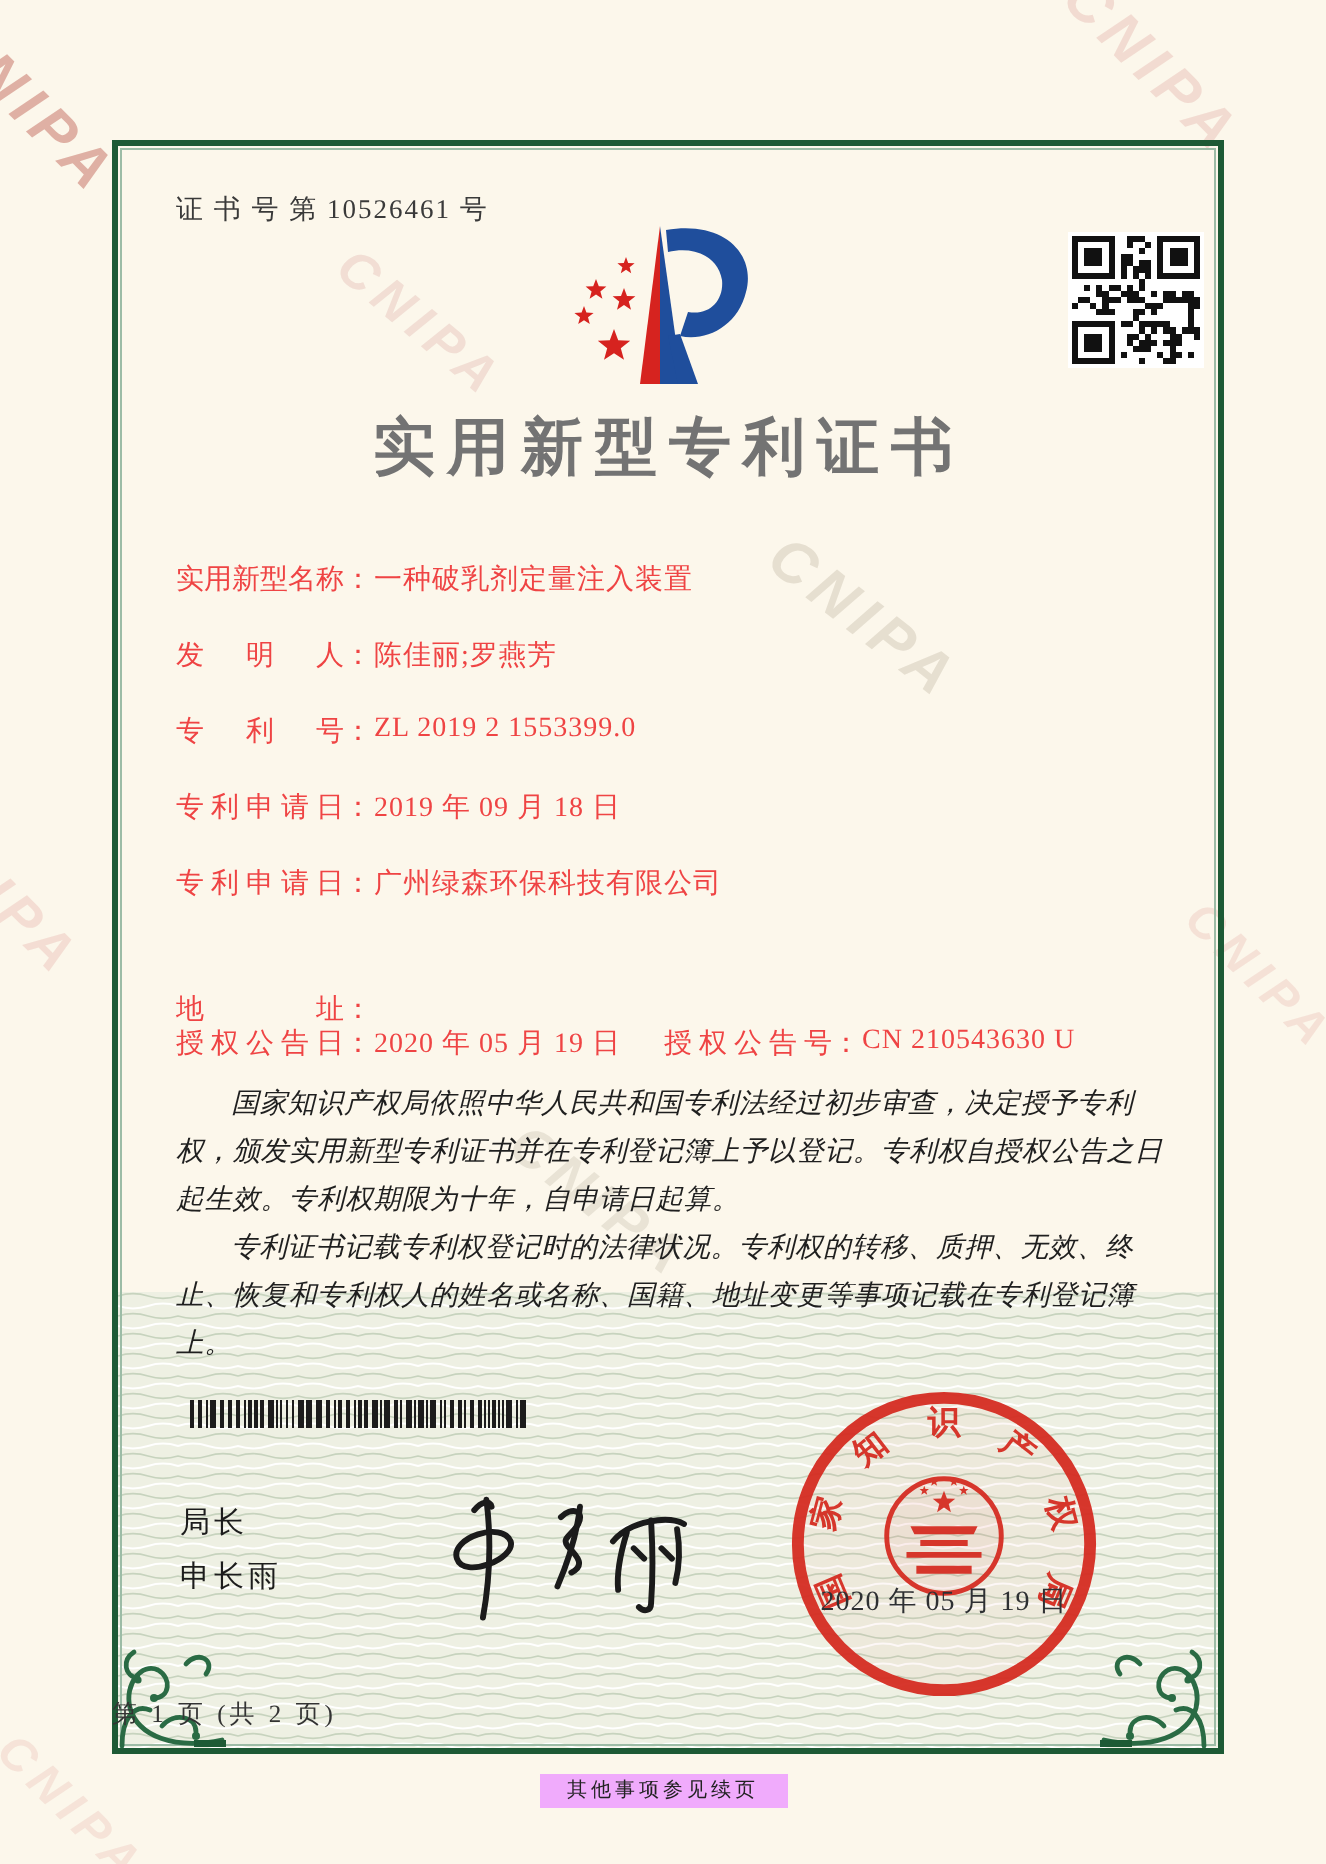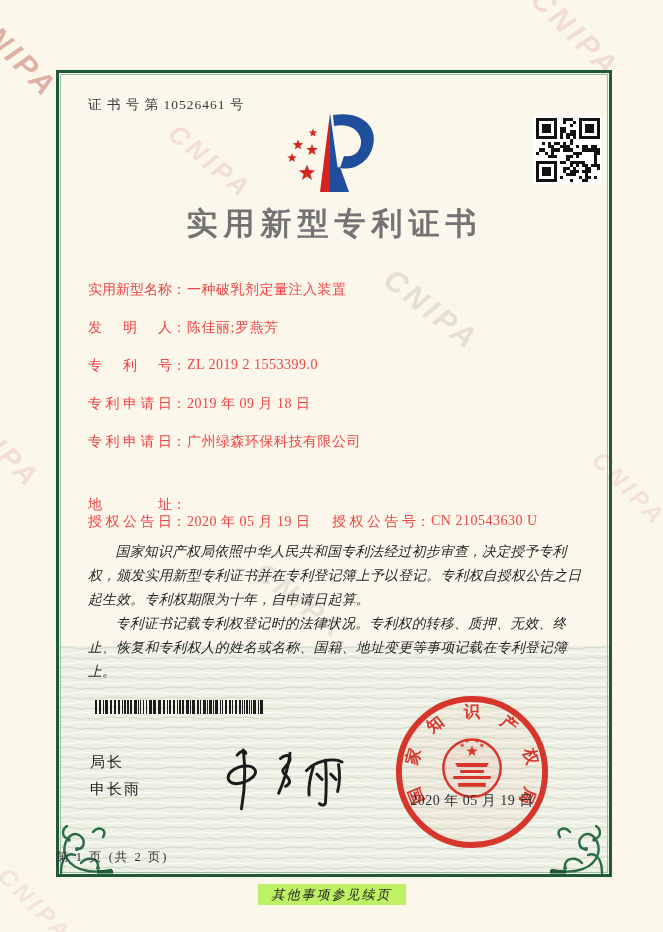--- a/index.html
+++ b/index.html
@@ -55,21 +55,21 @@
   .barcode{position:absolute;left:95px;top:700px;width:172px;height:14px;z-index:3}
   .signer{position:absolute;left:90px;top:749px;font-size:15px;line-height:27px;letter-spacing:2px;color:#1c1c1c;z-index:3}
   .signature{position:absolute;left:202px;top:736px;width:150px;height:78px;z-index:3}
   .seal{position:absolute;left:393px;top:693px;width:158px;height:158px;z-index:3;opacity:.93}
   .seal-date{
     position:absolute;left:393px;top:792px;width:158px;text-align:center;
     font-size:14px;color:#2e3033;letter-spacing:.5px;z-index:4;
   }
   .page-footer{position:absolute;left:56px;width:556px;top:849px;text-align:left;font-size:12.5px;color:#333;z-index:3;letter-spacing:2px}
   .cont-note{position:absolute;left:0;right:0;top:885px;text-align:center;z-index:3}
-  .cont-note span{background:#bef264;padding:3px 14px;font-size:13px;font-style:italic;letter-spacing:2px;color:#222}
+  .cont-note span{background:#f0abfc;padding:3px 14px;font-size:10px;letter-spacing:2px;color:#222}
 </style>
 </head>
 <body>
 
 <div class="wm" style="left:-14px;top:2px;font-size:30px;color:rgba(198,118,106,.55);transform:rotate(45deg)">CNIPA</div>
 <div class="wm" style="left:548px;top:-18px;font-size:30px;color:rgba(233,196,188,.55);transform:rotate(45deg)">CNIPA</div>
 <div class="wm" style="left:182px;top:118px;font-size:26px;color:rgba(232,198,190,.5);transform:rotate(40deg)">CNIPA</div>
 <div class="wm" style="left:398px;top:262px;font-size:30px;color:rgba(215,207,190,.6);transform:rotate(38deg)">CNIPA</div>
 <div class="wm" style="left:-28px;top:398px;font-size:28px;color:rgba(236,200,192,.55);transform:rotate(45deg)">CNIPA</div>
 <div class="wm" style="left:268px;top:556px;font-size:28px;color:rgba(214,208,192,.5);transform:rotate(38deg)">CNIPA</div>

